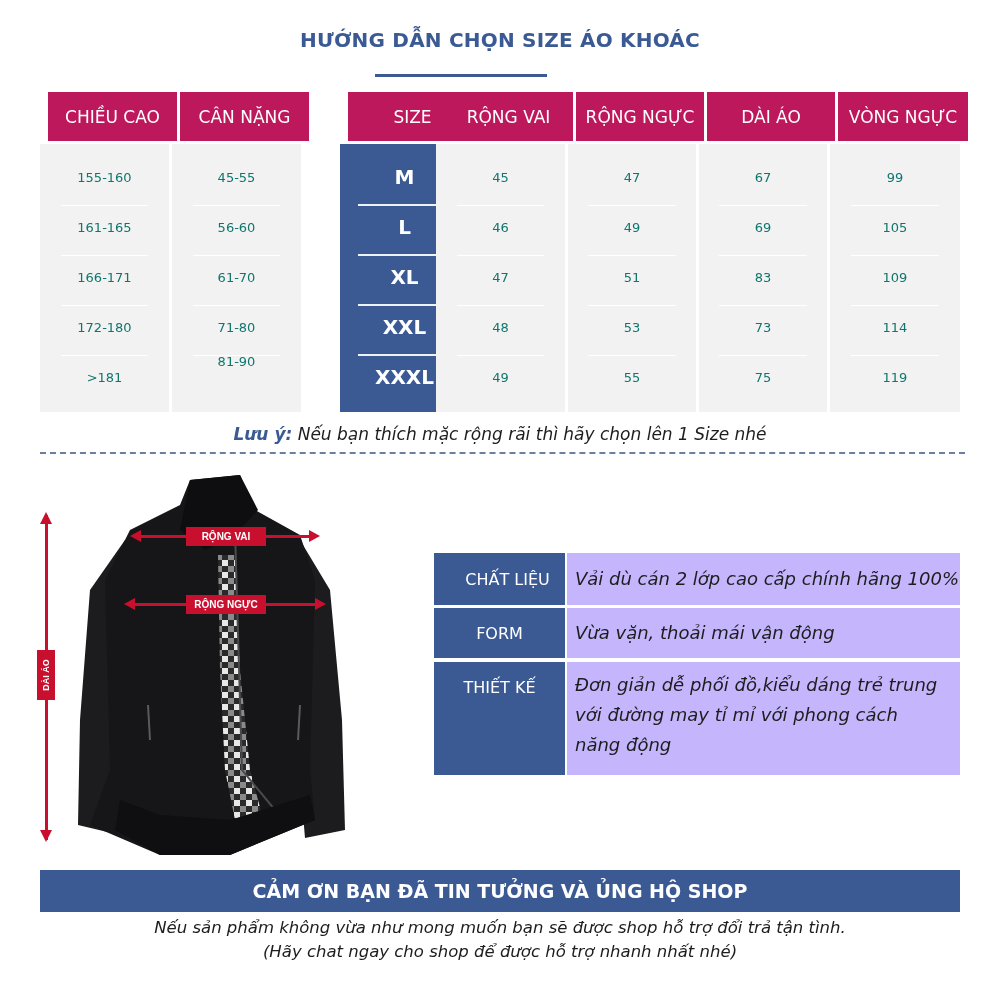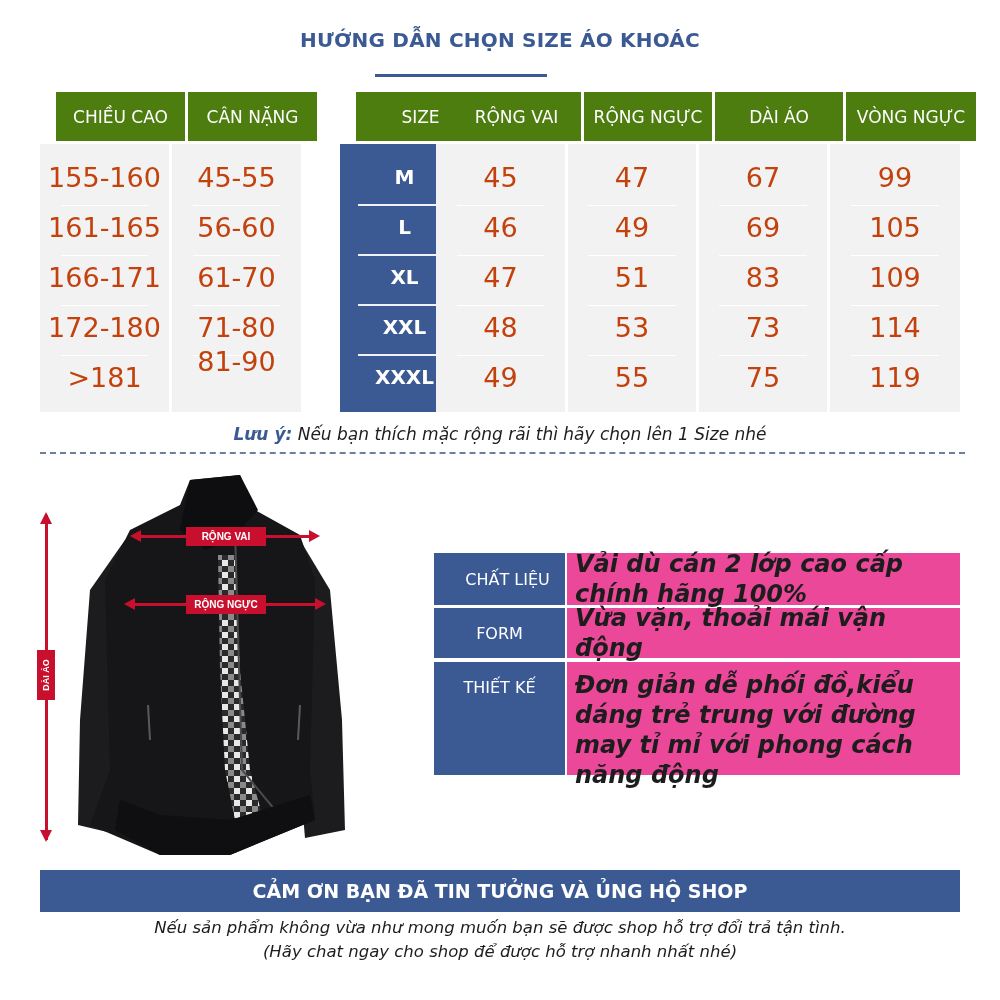--- a/index.html
+++ b/index.html
@@ -12,32 +12,32 @@
       color: #3b5a94; letter-spacing: 0.2px;
     }
     .title-underline {
       position: absolute; left: 375px; top: 74px; width: 172px; height: 3px; background: #3b5a94;
     }
 
     
     .size-table { position: absolute; left: 40px; top: 92px; width: 920px; height: 320px; }
     .col { position: absolute; top: 0; height: 320px; }
     .col-head {
-      position: absolute; left: 16px; top: 0; width: 100%; height: 49px;
-      background: #4d7c0f; color: #ffffff; display: flex; align-items: center; justify-content: center;
+      position: absolute; left: 8px; top: 0; width: 100%; height: 49px;
+      background: #be185d; color: #ffffff; display: flex; align-items: center; justify-content: center;
       font-family: "DejaVu Sans", sans-serif; font-size: 17px; font-weight: normal; white-space: nowrap;
     }
     .col-body {
       position: absolute; left: 0; top: 52px; width: 100%; height: 268px; background: #f2f2f2;
     }
     .col-body.size { background: #3b5a94; }
     .cell {
       position: absolute; left: 0; width: 100%; height: 50px;
       display: flex; align-items: center; justify-content: center;
-      font-family: "DejaVu Sans", sans-serif; font-size: 27px; color: #c2410c;
+      font-family: "DejaVu Sans", sans-serif; font-size: 13px; color: #0f766e;
     }
     .col-body.size .cell { color: #ffffff; font-weight: bold; font-size: 20px; }
     .sep {
       position: absolute; left: 16%; width: 68%; height: 1px; background: #ffffff;
     }
     .col-body.size .sep { left: 14%; width: 72%; height: 2px; background: #eef2fa; }
 
     .note {
       position: absolute; left: 0; top: 424px; width: 1000px; text-align: center;
       font-family: "DejaVu Sans", sans-serif; font-style: italic; font-size: 17px; color: #1d1d1d;
@@ -76,23 +76,23 @@
       font-size: 10px; font-weight: bold; display: flex; align-items: center; justify-content: center; white-space: nowrap;
     }
 
     
     .info-row { position: absolute; left: 434px; width: 526px; }
     .info-key {
       position: absolute; left: 0; top: 0; width: 131px; height: 100%; background: #3b5a94; color: #fff;
       font-family: "DejaVu Sans", sans-serif; font-size: 16px; display: flex; justify-content: center;
     }
     .info-val {
-      position: absolute; left: 133px; top: 0; right: 0; height: 100%; background: #ec4899;
-      font-family: "DejaVu Sans", sans-serif; font-style: italic; font-size: 24px; color: #1d1d1d;
-      padding-left: 8px; line-height: 30px; font-weight: bold;
+      position: absolute; left: 133px; top: 0; right: 0; height: 100%; background: #c4b5fd;
+      font-family: "DejaVu Sans", sans-serif; font-style: italic; font-size: 18px; color: #1d1d1d;
+      padding-left: 8px; line-height: 30px;
     }
 
     .thanks-bar {
       position: absolute; left: 40px; top: 870px; width: 920px; height: 42px; background: #3b5a94;
       color: #fff; font-family: "DejaVu Sans", sans-serif; font-weight: bold; font-size: 19px;
       display: flex; align-items: center; justify-content: center; white-space: nowrap;
     }
     .footer-line {
       position: absolute; left: 0; width: 1000px; text-align: center;
       font-family: "DejaVu Sans", sans-serif; font-style: italic; font-size: 16.5px; color: #1d1d1d; white-space: nowrap;

